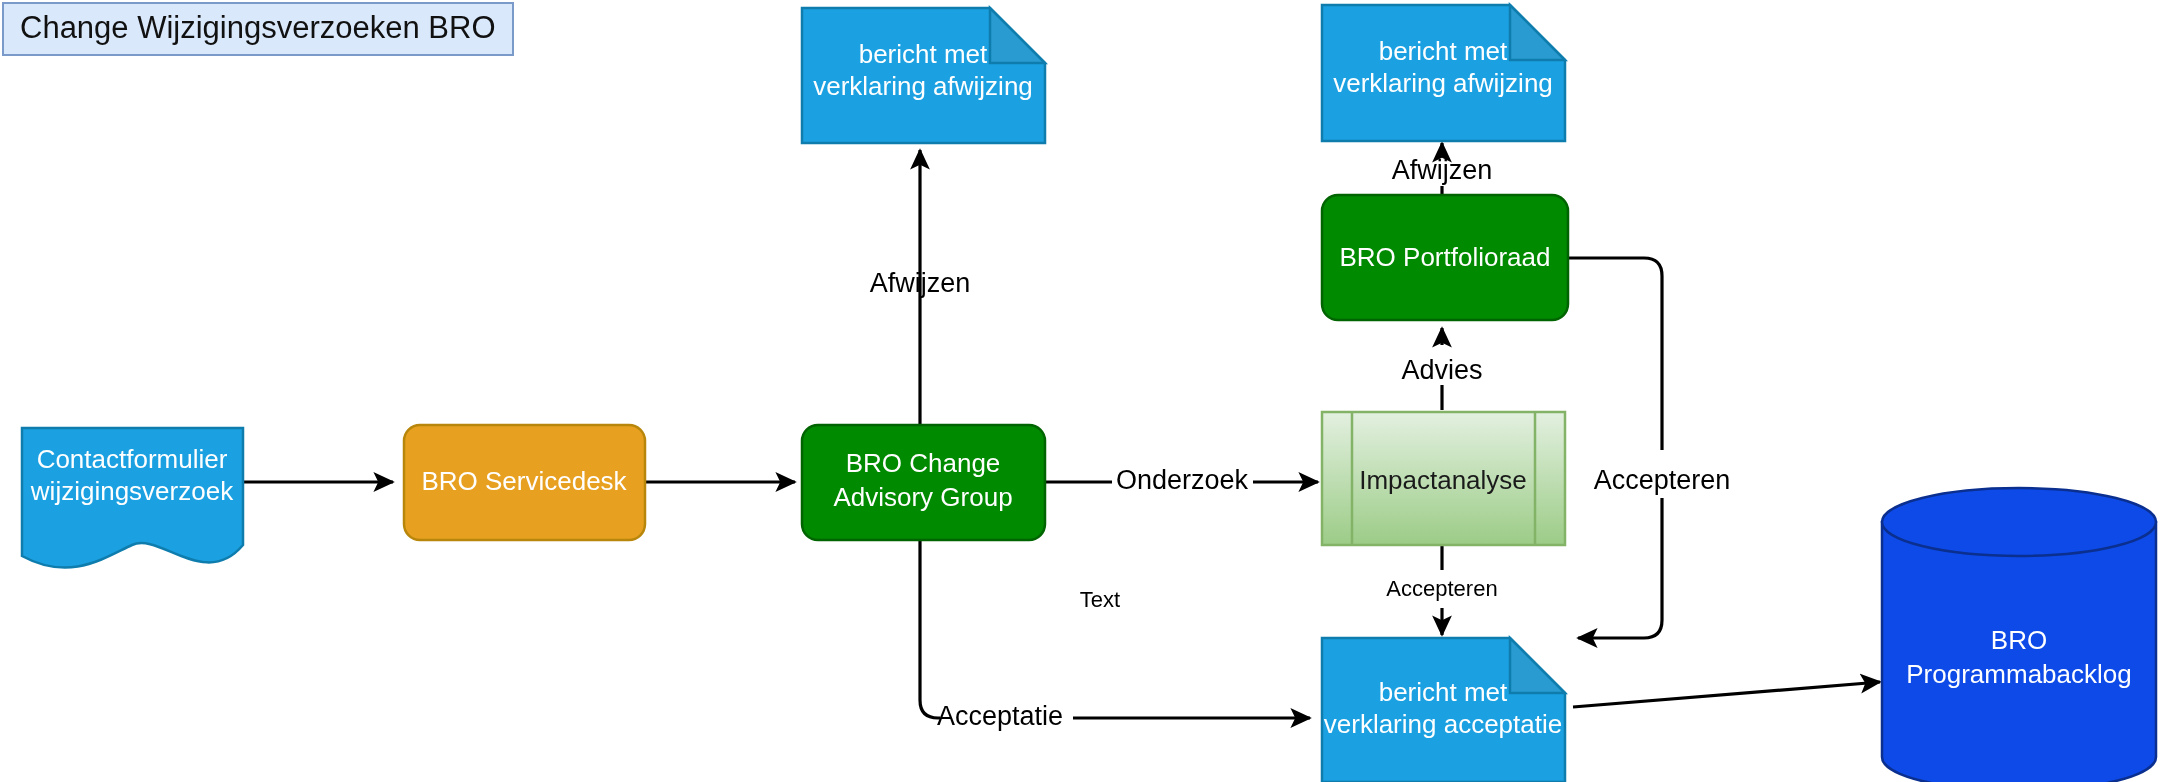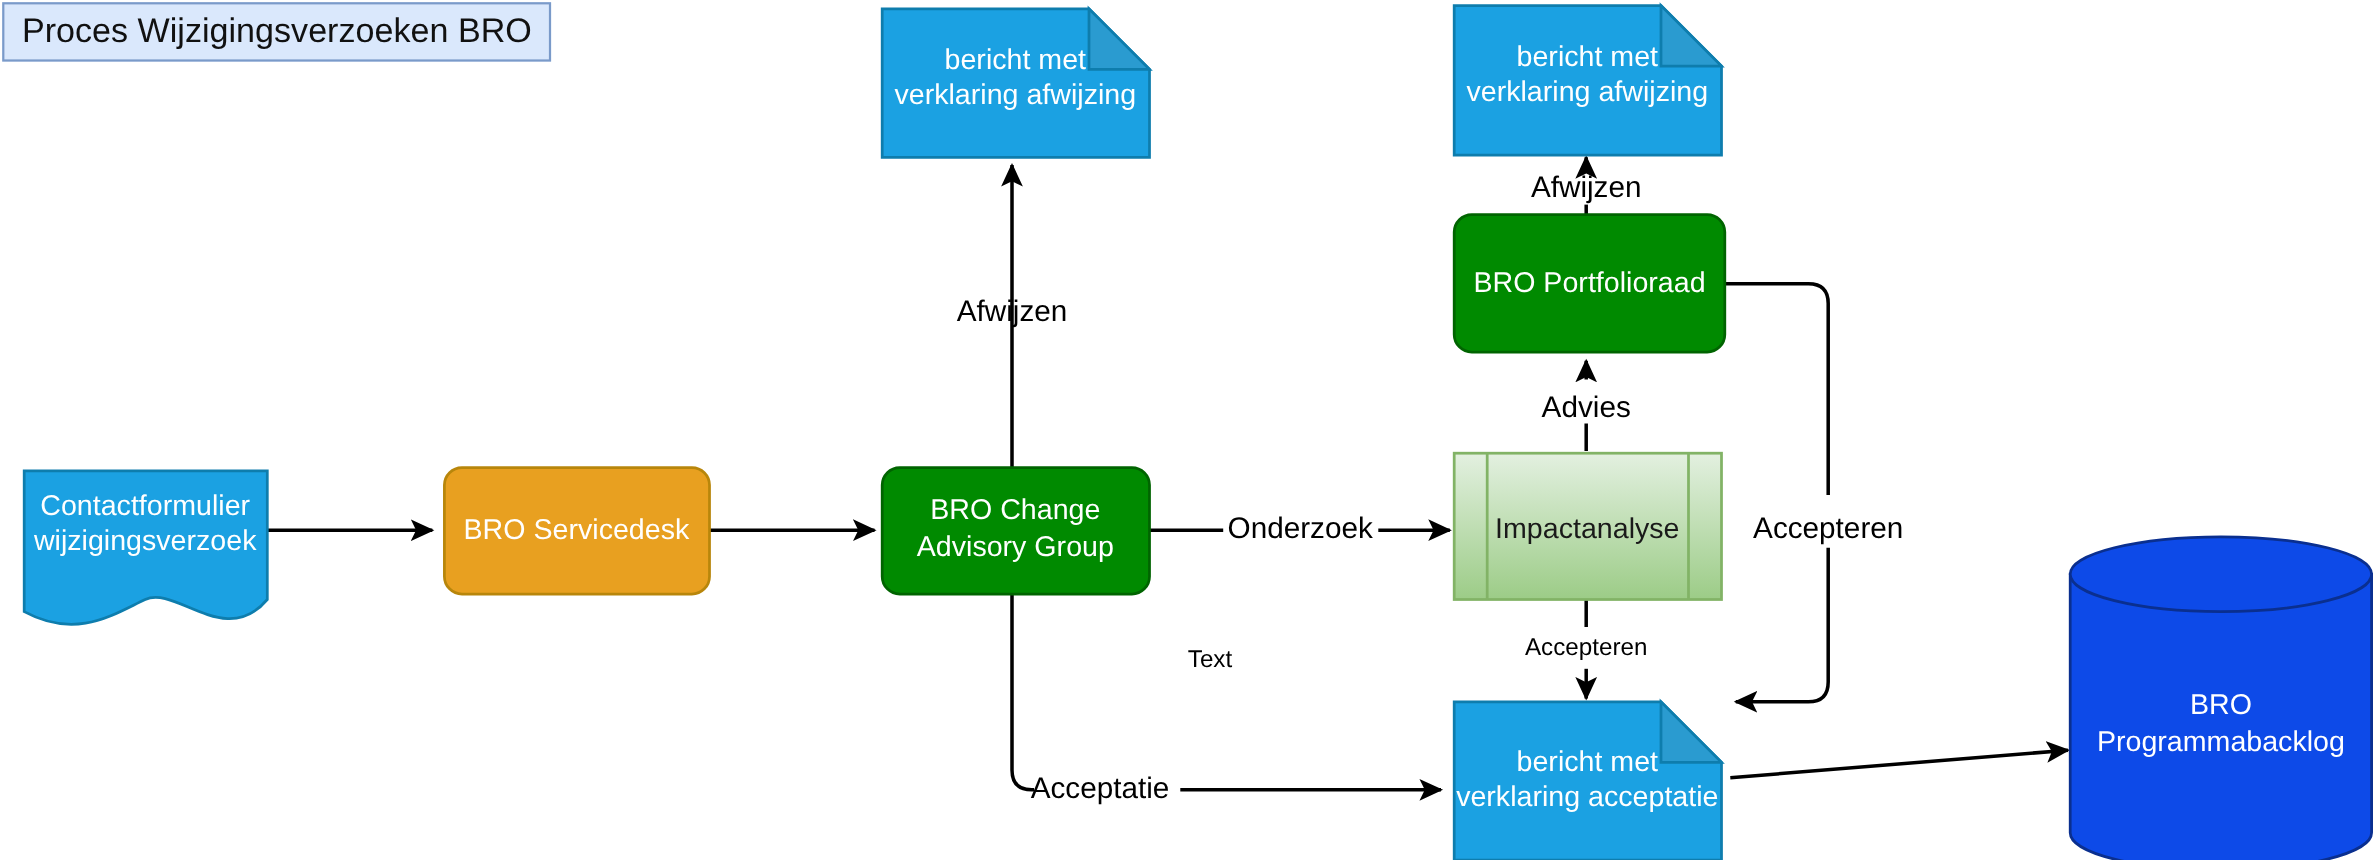--- a/index.html
+++ b/index.html
@@ -78,21 +78,21 @@
     color: #111111;
     line-height: 1.15;
     white-space: nowrap;
   }
 </style>
 </head>
 <body>
 
 <div id="canvas">
 
-  <div id="title-box">Proces Wijzigingsverzoeken BRO</div>
+  <div id="title-box">Change Wijzigingsverzoeken BRO</div>
 
   <svg id="diagram" viewBox="0 0 2162 782" xmlns="http://www.w3.org/2000/svg">
     <defs>
       <marker id="arrow" viewBox="0 0 12 12" refX="10.5" refY="6" markerWidth="7" markerHeight="7" orient="auto-start-reverse" markerUnits="strokeWidth">
         <path d="M 0 0.7 L 11.5 6 L 0 11.3 L 2.6 6 Z" fill="#000000"></path>
       </marker>
       <linearGradient id="impactGrad" x1="0" y1="0" x2="0" y2="1">
         <stop offset="0%" stop-color="#e3f0e0"></stop>
         <stop offset="100%" stop-color="#9ccc87"></stop>
       </linearGradient>

